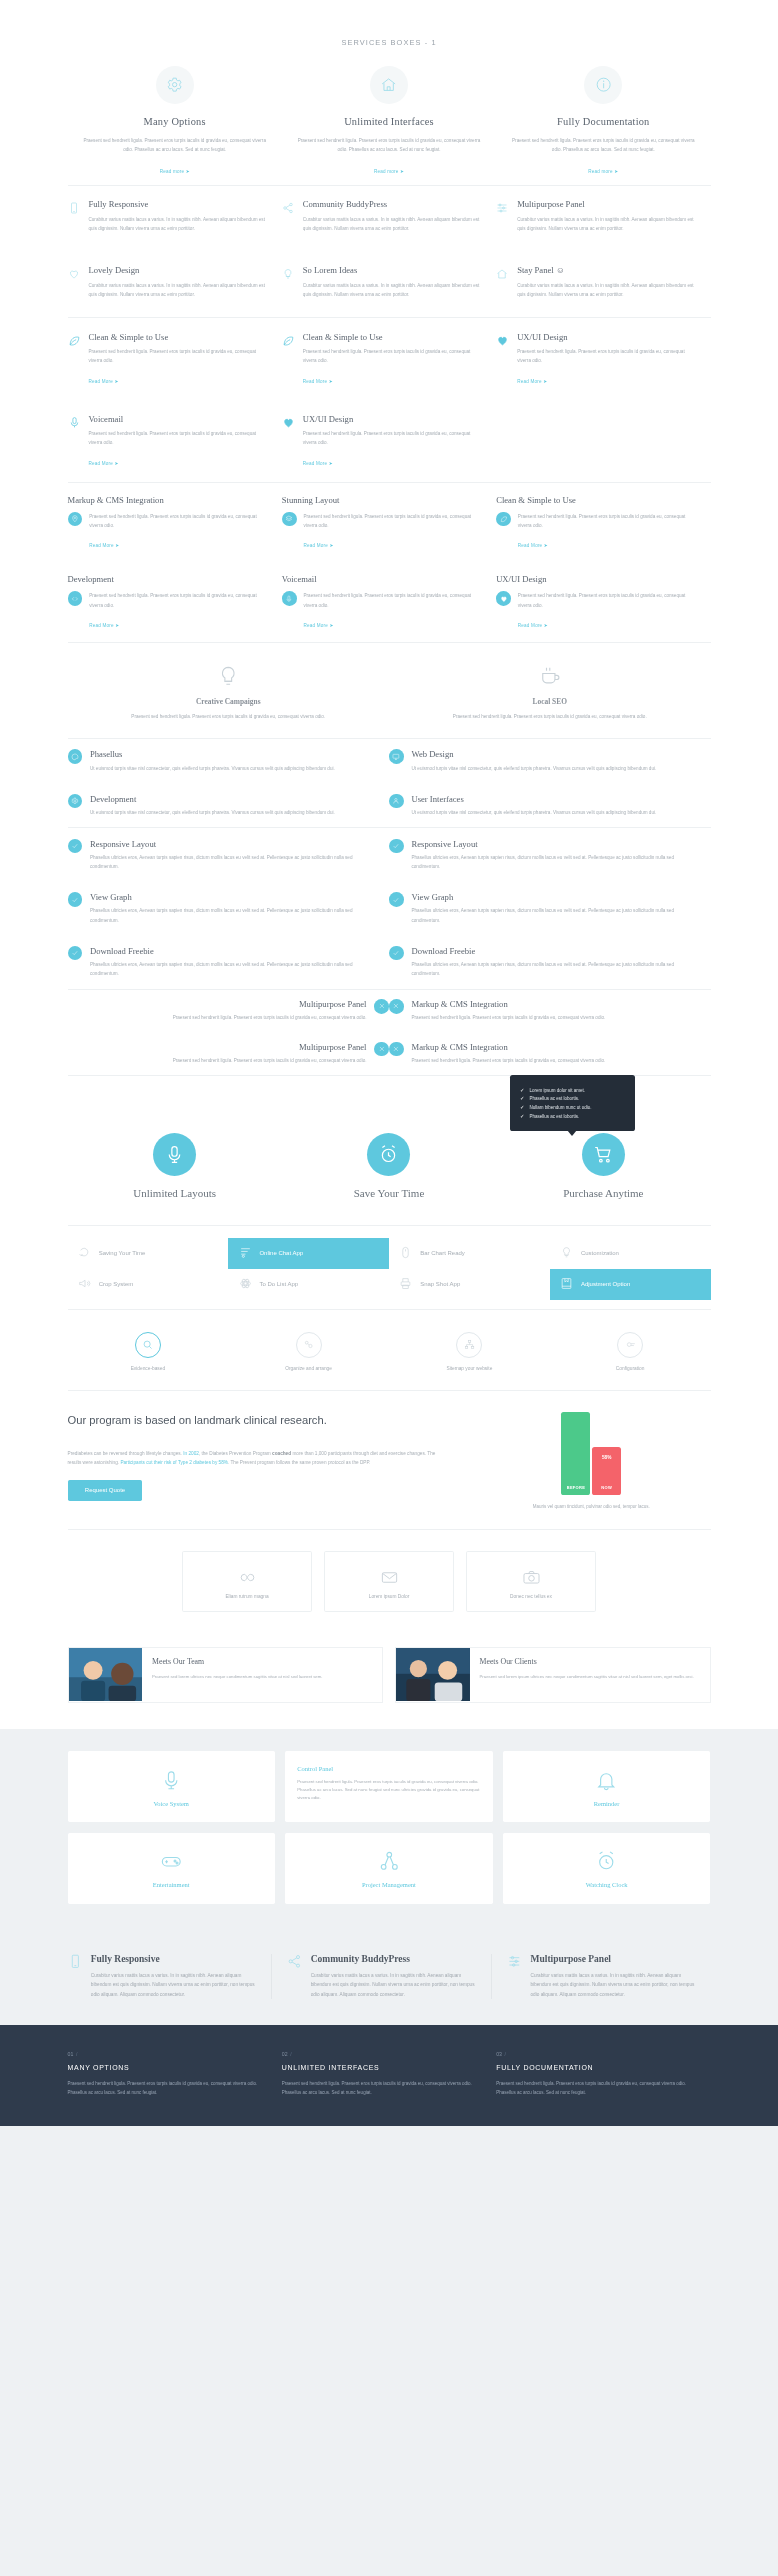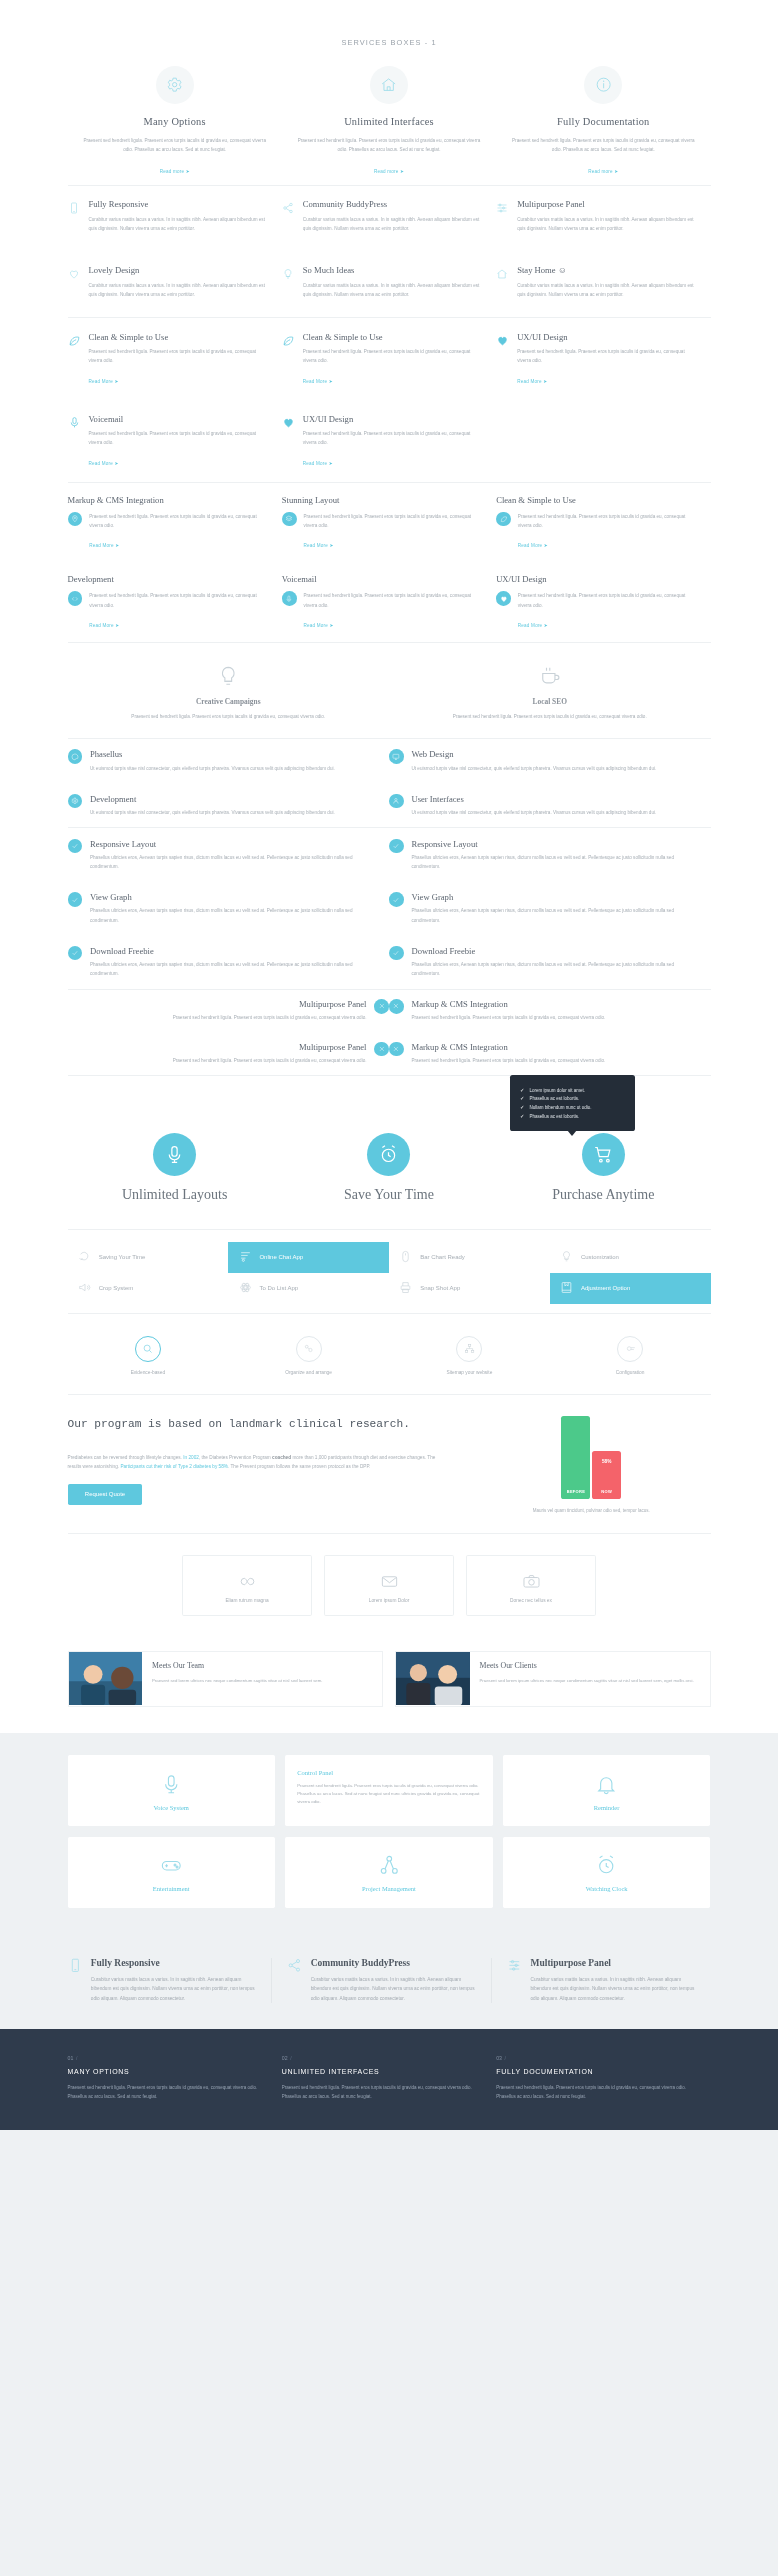--- a/index.html
+++ b/index.html
@@ -100,21 +100,21 @@
   .tip .li span.tx { font-size: 4.5px; color: #dfe4e8; }
   .tip .ck { color: #ffffff; font-size: 5.2px; line-height: 1; }
   .tip:after {
     content: ""; position: absolute; left: 46%; bottom: -5.2px;
     border-left: 5.2px solid transparent; border-right: 5.2px solid transparent;
     border-top: 6px solid #242d38;
   }
   .bigrow { display: flex; padding: 29px 0 26px; }
   .bigrow .cell { flex: 1; text-align: center; }
   .bigrow .circ { width: 43px; height: 43px; margin: 0 auto 10.4px; }
-  .bigrow .lab { font-family: "Liberation Serif", serif; font-size: 14px; color: #6b747d; }
+  .bigrow .lab { font-family: "Liberation Serif", serif; font-size: 11px; color: #6b747d; }
 
   
   .tabgrid { display: flex; flex-wrap: wrap; padding: 12px 0 8.6px; }
   .tabgrid .tab {
     width: 25%; display: flex; align-items: center; gap: 7.8px;
     padding: 8.6px 10.4px; font-size: 6px; color: #a7aeb5;
   }
   .tabgrid .tab.on { background: #5ec8de; color: #ffffff; }
   .tabgrid .tab.on .ico-grey { stroke: #ffffff; }
 
@@ -126,21 +126,21 @@
     margin: 0 auto 7.8px; display: flex; align-items: center; justify-content: center;
   }
   .ocrow .cell.on .oc { border-color: #5ec8de; }
   .ocrow .cell.on .ico-grey { stroke: #5ec8de; }
   .ocrow .lab { font-size: 4.8px; color: #a7aeb5; }
 
   
   .clinical { display: flex; gap: 35px; padding: 21px 0 17.3px; }
   .clinical .left { flex: 1.55; }
   .clinical .left h2 {
-    font-family: Liberation Mono, monospace; font-size: 11.2px; font-weight: 400;
+    font-family: Liberation Sans, sans-serif; font-size: 11.2px; font-weight: 400;
     color: #4f5862; line-height: 1.5; margin-bottom: 20px;
   }
   .clinical .left p { font-size: 4.7px; line-height: 2.0; color: #a7aeb5; margin-bottom: 12px; }
   .clinical .left p b { font-weight: 700; color: #8d949b; }
   .clinical .left p .lk { color: #5ec8de; }
   .btn-cyan {
     display: inline-block; background: #5ec8de; color: #fff; font-size: 6px;
     padding: 7.8px 17.3px; border: none; border-radius: 1.7px; cursor: pointer;
     font-family: "Liberation Sans", sans-serif;
   }
@@ -306,31 +306,31 @@
             <h4 class="small-title">Lovely Design</h4>
       <p class="body-txt">Curabitur varius mattis lacus a varius. In in sagittis nibh. Aenean aliquam bibendum est quis dignissim. Nullam viverra urna ac enim porttitor.</p>
           </div>
     </div>
     <div class="cell">
       <div class="ic"><svg width="12" height="12" viewBox="0 0 24 24" class="ico">
               <path d="M9 17h6M10 20h4"></path>
               <path d="M12 3a6 6 0 0 0-3.5 10.8V17h7v-3.2A6 6 0 0 0 12 3z"></path>
             </svg></div>
       <div class="bd">
-            <h4 class="small-title">So Much Ideas</h4>
+            <h4 class="small-title">So Lorem Ideas</h4>
       <p class="body-txt">Curabitur varius mattis lacus a varius. In in sagittis nibh. Aenean aliquam bibendum est quis dignissim. Nullam viverra urna ac enim porttitor.</p>
           </div>
     </div>
     <div class="cell">
       <div class="ic"><svg width="12" height="12" viewBox="0 0 24 24" class="ico">
               <path d="M3 11l9-7 9 7"></path>
               <path d="M5.5 10v10h13V10"></path>
             </svg></div>
       <div class="bd">
-            <h4 class="small-title">Stay Home ☺</h4>
+            <h4 class="small-title">Stay Panel ☺</h4>
       <p class="body-txt">Curabitur varius mattis lacus a varius. In in sagittis nibh. Aenean aliquam bibendum est quis dignissim. Nullam viverra urna ac enim porttitor.</p>
           </div>
     </div>
   </div>
 
   <div class="wrap">
         <div class="divider"></div>
       </div>
 
   <div class="wrap grid3">

